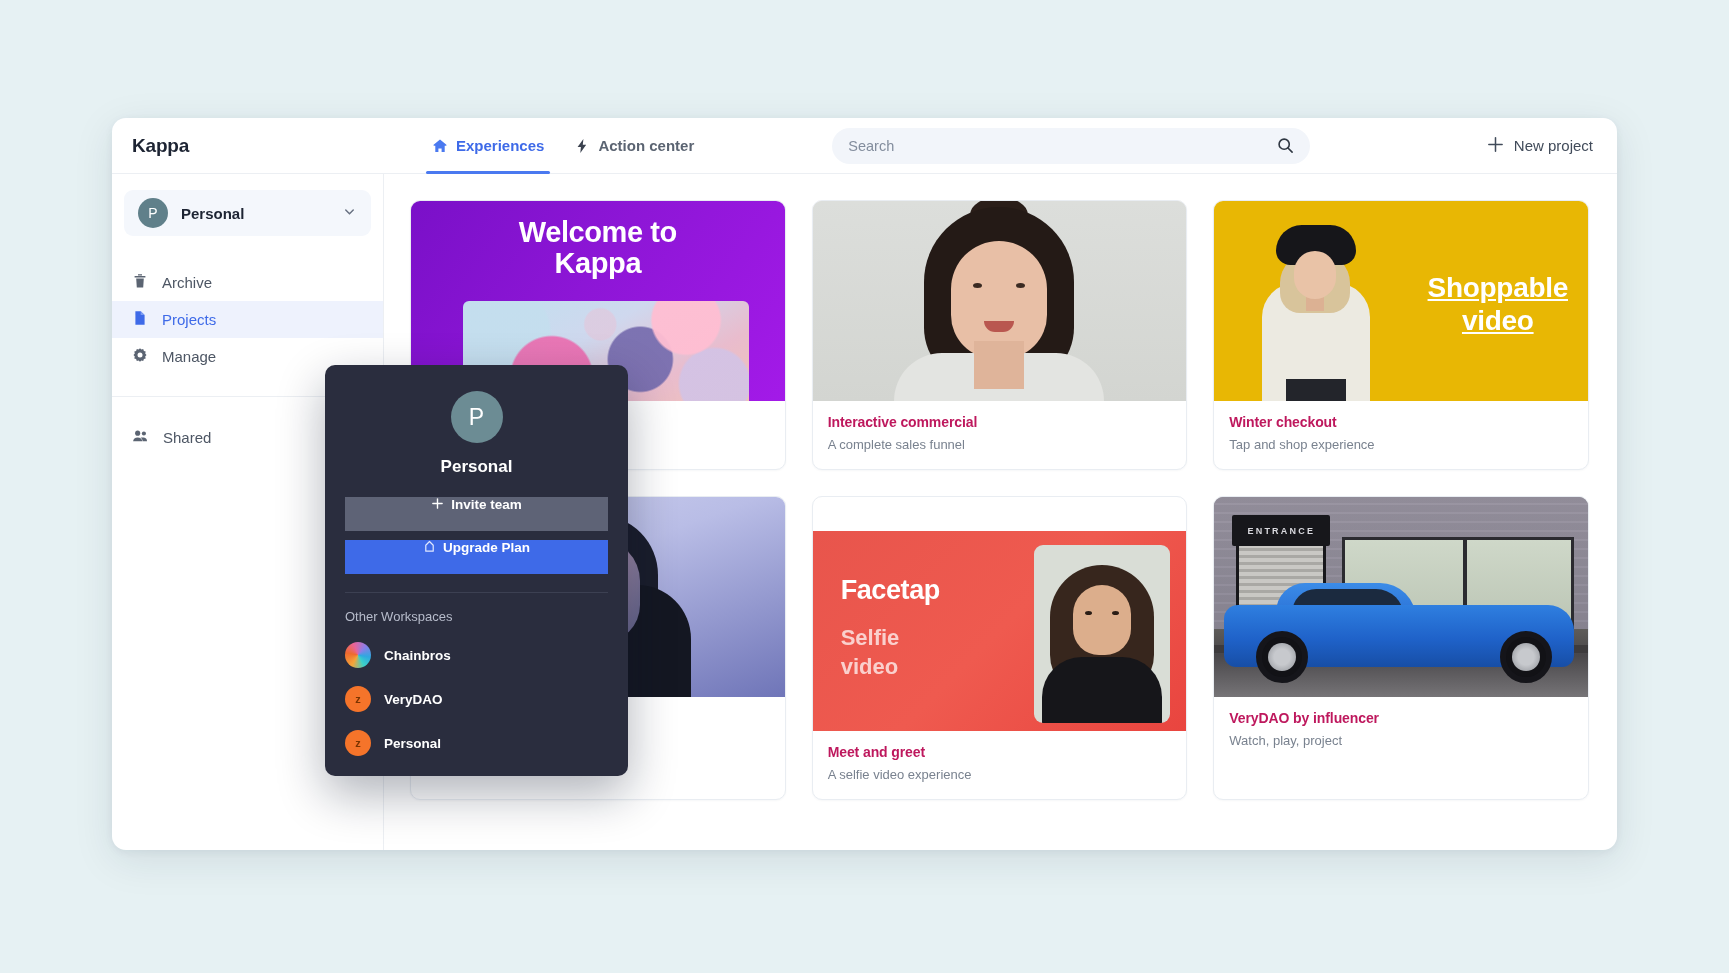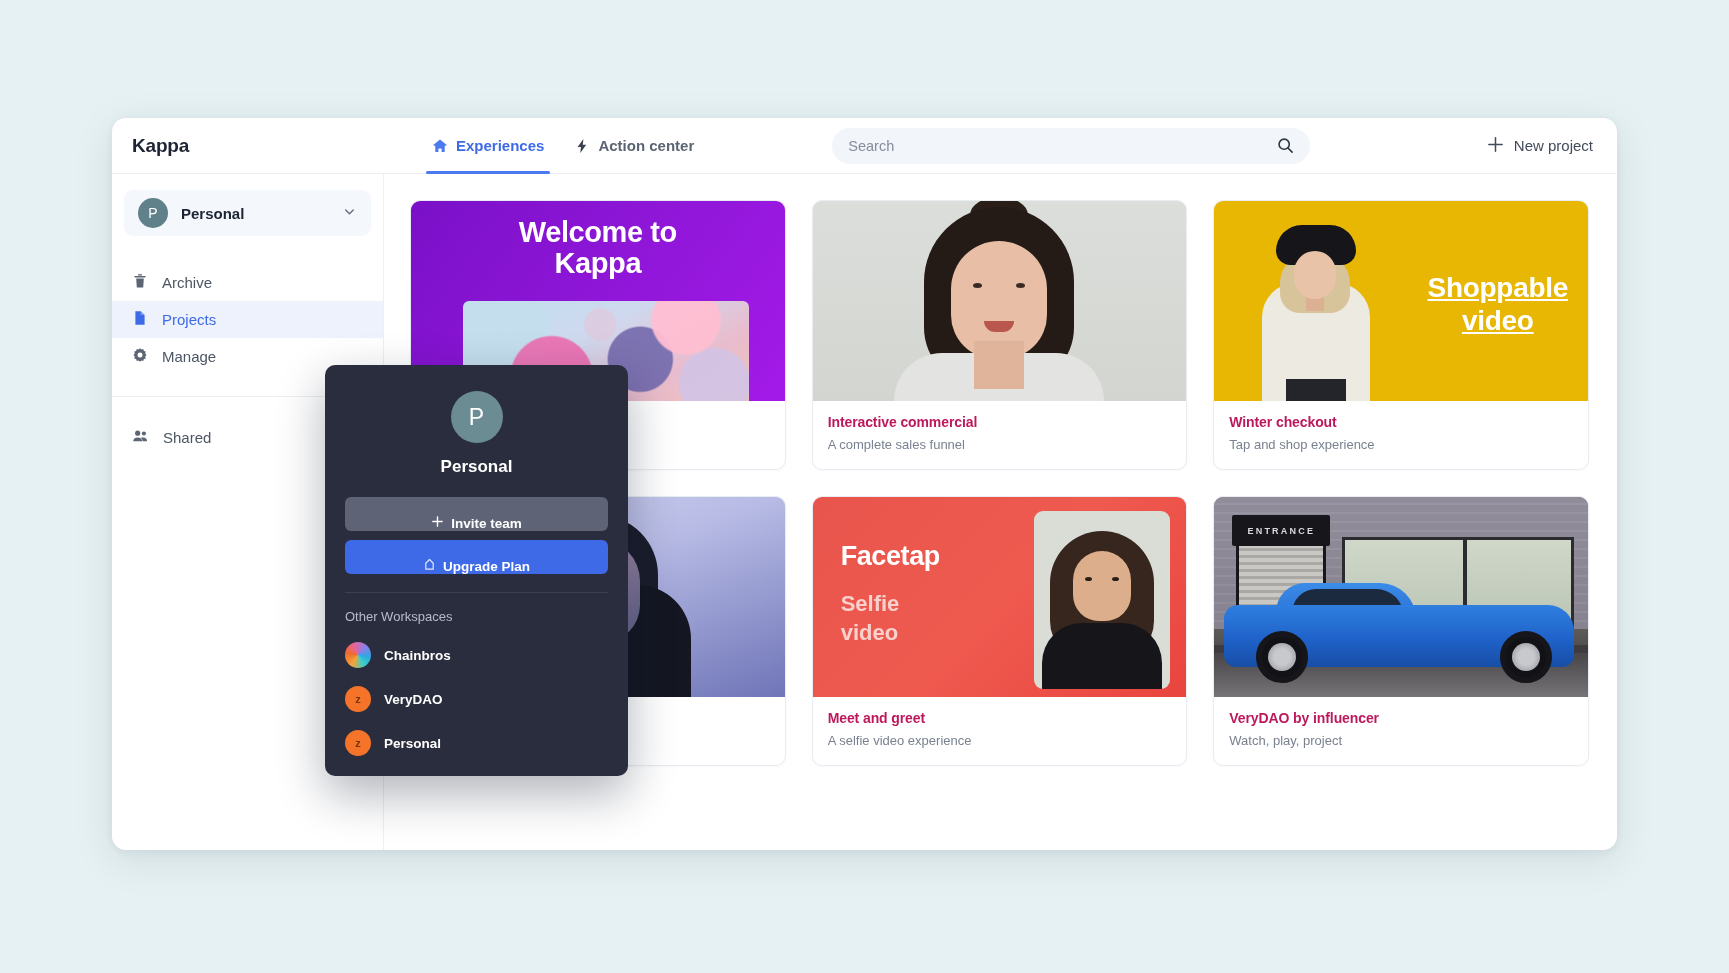--- a/index.html
+++ b/index.html
@@ -233,21 +233,21 @@
   .t-blue .bface {
     position:absolute; left: 50%; top: 42px; transform:translateX(-50%);
     width: 84px; height: 104px; border-radius: 42px 42px 38px 38px;
     background: linear-gradient(120deg,#b7a2b4 0%,#8f7f9e 60%,#5a5d86 100%);
   }
   .t-blue .beye { position:absolute; width:10px; height:5px; border-radius:50%; background:#22202e; top:84px; }
   .t-blue .beye.l { left: calc(50% - 24px); }
   .t-blue .beye.r { left: calc(50% + 14px); }
 
   
-  .t-red { background: linear-gradient(135deg,#e8554c 0%,#ef5a4f 50%,#e9453f 100%); }
+  .t-red { background: linear-gradient(135deg,#e8554c 0%,#ef5a4f 50%,#e9453f 100%); margin-top: 34px; }
   .t-red .ft-title {
     position:absolute; left: 28px; top: 44px;
     color:#fff; font-size: 27px; font-weight: bold; letter-spacing: -.4px;
   }
   .t-red .ft-sub {
     position:absolute; left: 28px; top: 92px;
     color: rgba(255,255,255,.72); font-size: 22px; font-weight: bold; line-height: 1.32;
   }
   .t-red .ft-photo {
     position:absolute; right: 16px; top: 14px; width: 136px; height: 178px;
@@ -344,22 +344,22 @@
     background: #6c8c94; color: #fff;
     display:flex; align-items:center; justify-content:center;
     font-size: 23px; margin: 4px auto 0;
   }
   .dd-name {
     text-align:center; color:#fff; font-size: 17px; font-weight: bold;
     margin-top: 14px;
   }
   .dd-btn {
     margin-top: 20px; height: 34px; width: 100%;
-    border: none; border-radius: 6px; cursor: pointer;
-    display:flex; align-items:flex-end; justify-content:center; gap: 7px;
+    border: none; border-radius: 0; cursor: pointer;
+    display:flex; align-items:flex-start; justify-content:center; gap: 7px;
     font-size: 13.5px; font-weight: bold; color:#fff;
     font-family: "Liberation Sans", sans-serif;
   }
   .dd-btn.invite { background: #5e6376; }
   .dd-btn.upgrade { background: #3e6ae8; margin-top: 9px; }
   .dd-sep { margin: 18px 0 0; border-top: 1px solid #3c4052; }
   .dd-section-label {
     margin-top: 16px; color: #b7bccb; font-size: 13px;
   }
   .dd-ws-item {

